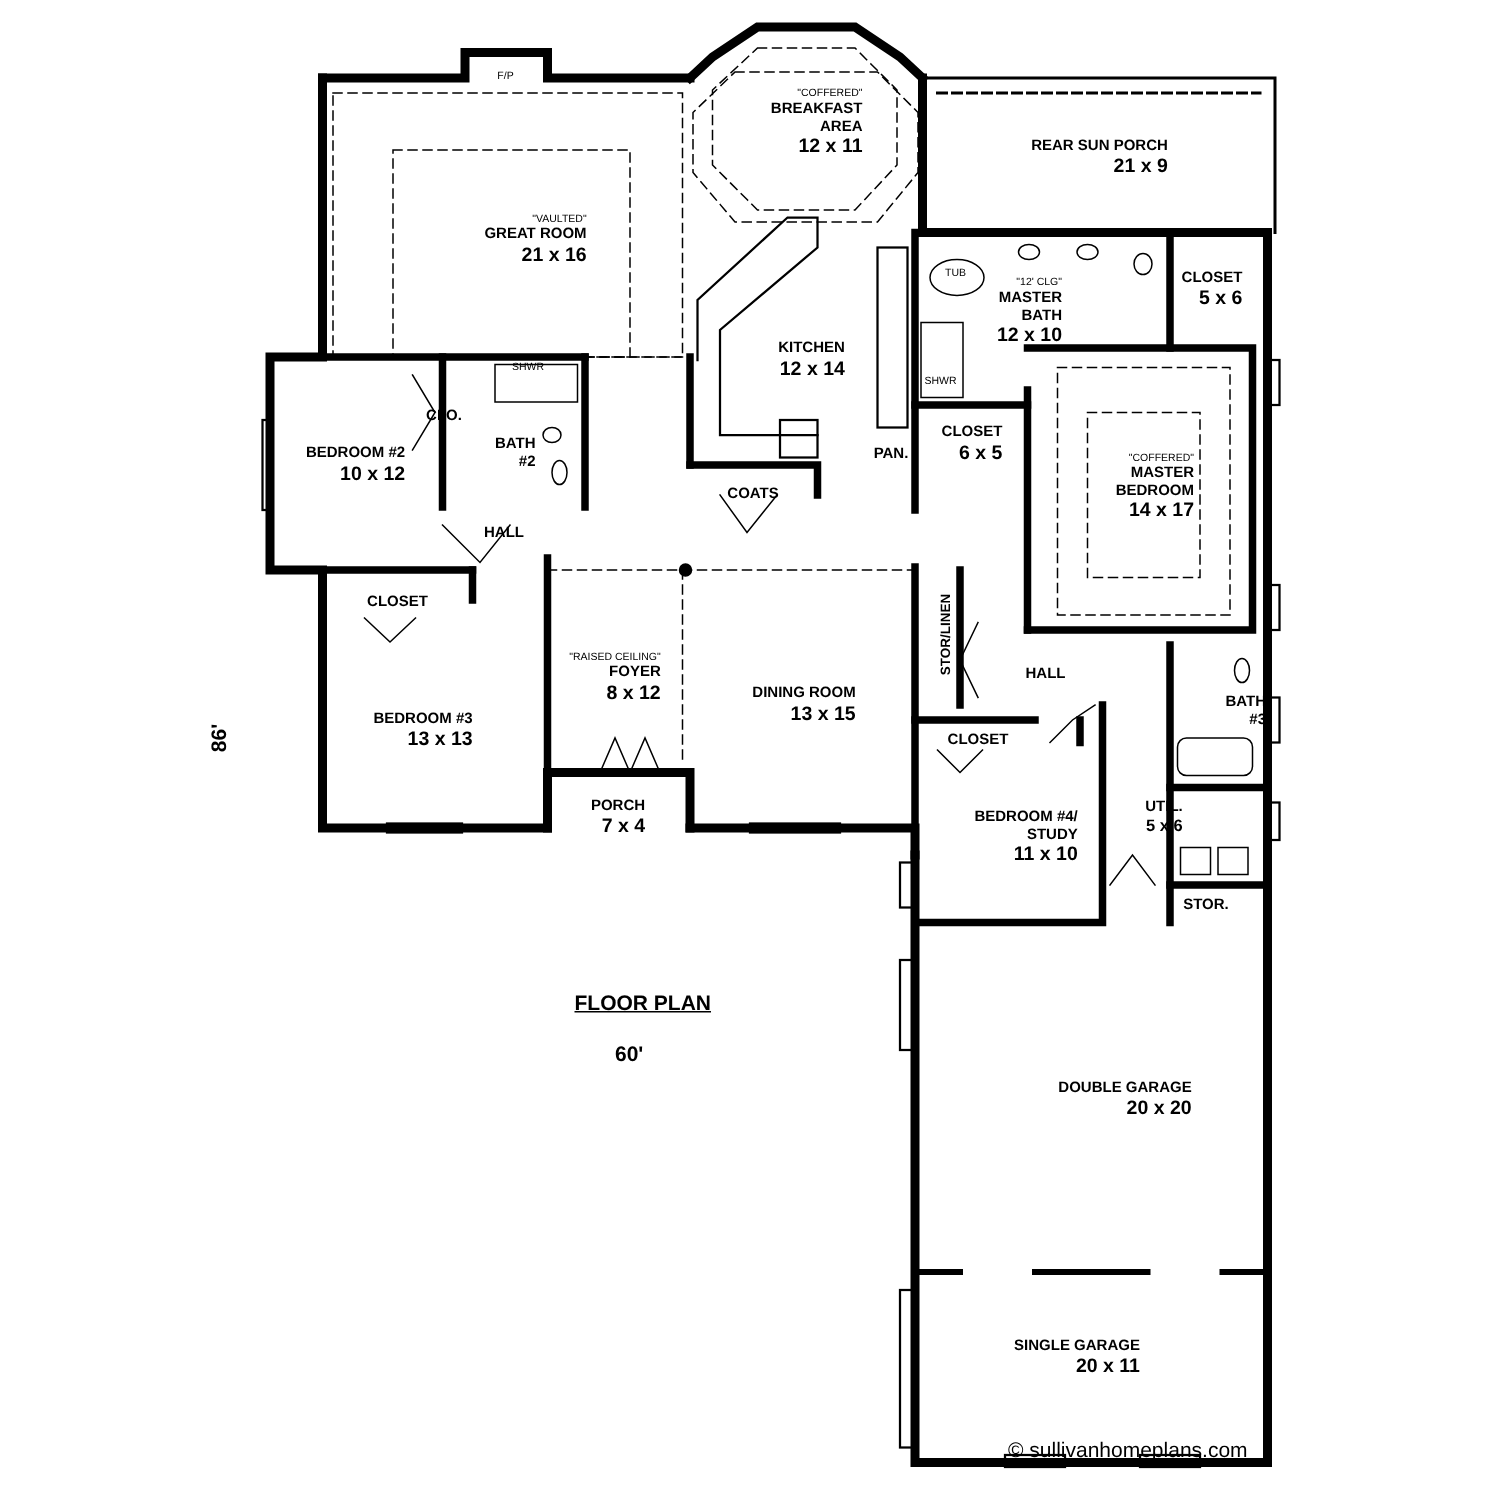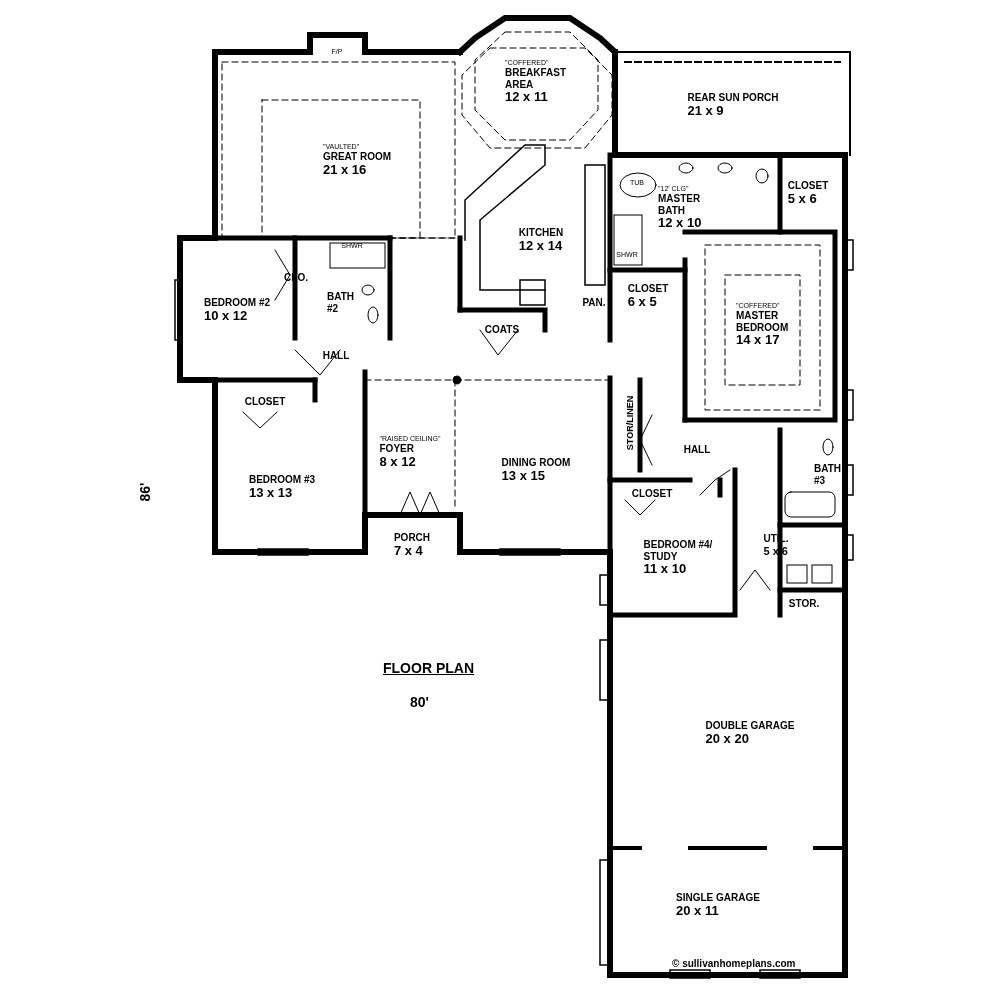--- a/index.html
+++ b/index.html
@@ -1,24 +1,24 @@
 <!DOCTYPE html>
 <html><head>
 <meta charset="utf-8">
 <style>
   html,body{margin:0;padding:0;background:#fff;}
   body{width:1000px;height:1000px;position:relative;overflow:hidden;font-family:"Liberation Sans",sans-serif;color:#000;}
   svg{position:absolute;left:0;top:0;}
-  .lbl{position:absolute;text-align:left;font-weight:bold;line-height:1.15;transform:translate(-50%,-50%);white-space:nowrap;}
+  .lbl{position:absolute;text-align:right;font-weight:bold;line-height:1.15;transform:translate(-50%,-50%);white-space:nowrap;}
   .nm{font-size:10px;display:block;}
   .dim{font-size:13px;display:block;}
   .note{font-size:7px;display:block;font-weight:normal;}
   .title{position:absolute;font-weight:bold;font-size:14px;}
   .vert{position:absolute;font-weight:bold;font-size:9px;transform:rotate(-90deg);}
-  .copy{position:absolute;font-size:10px;font-weight:bold;}
+  .copy{position:absolute;font-size:14px;}
 </style>
 </head>
 <body>
 
 <svg width="1000" height="1000" viewBox="0 0 1000 1000">
   <g fill="none" stroke="#000" stroke-linecap="square">
 
     <g stroke-width="6">
       <polyline points="215,52 310,52 310,35 365,35 365,52 460,52"></polyline>
       <polyline points="460,52 475,38 505,18 570,18 600,38 615,52"></polyline>
@@ -267,15 +267,15 @@
   <span class="nm">DOUBLE GARAGE</span>
   <span class="dim">20 x 20</span>
 </div>
 
 <div class="lbl" style="left:718px;top:905px;">
   <span class="nm">SINGLE GARAGE</span>
   <span class="dim">20 x 11</span>
 </div>
 
 <div class="title" style="left:383px;top:660px;text-decoration:underline;">FLOOR PLAN</div>
-<div class="title" style="left:410px;top:694px;">80'</div>
+<div class="title" style="left:410px;top:694px;">60'</div>
 <div class="title" style="left:136px;top:484px;transform:rotate(-90deg);">86'</div>
 <div class="copy" style="left:672px;top:958px;">© sullivanhomeplans.com</div>
 
 </body></html>

